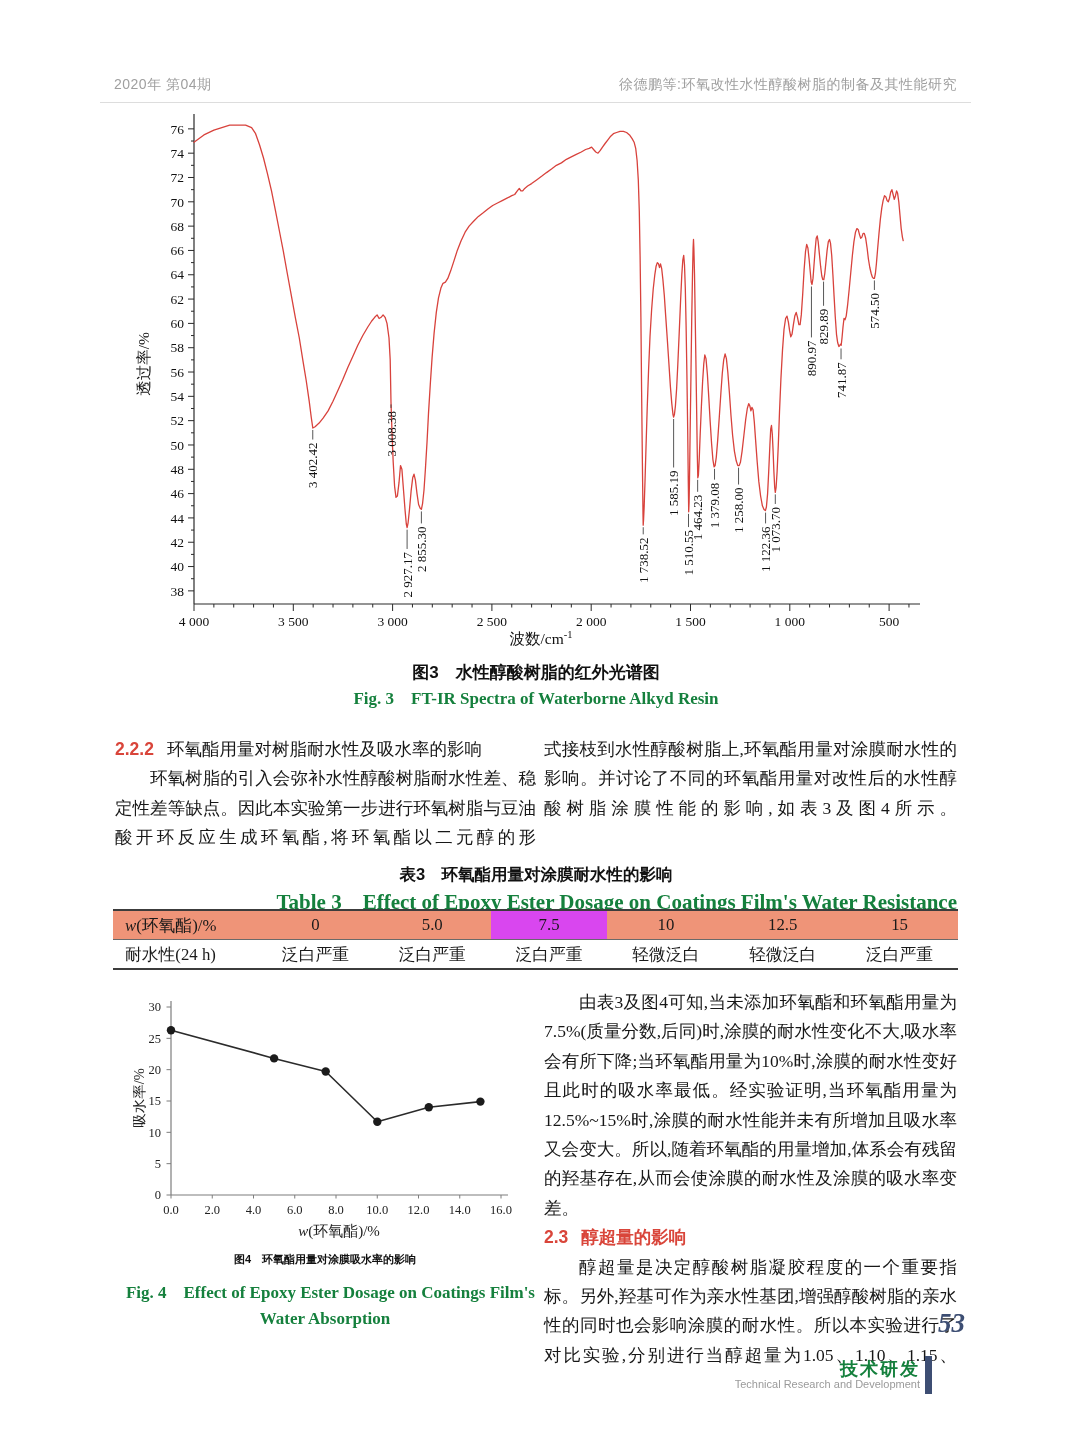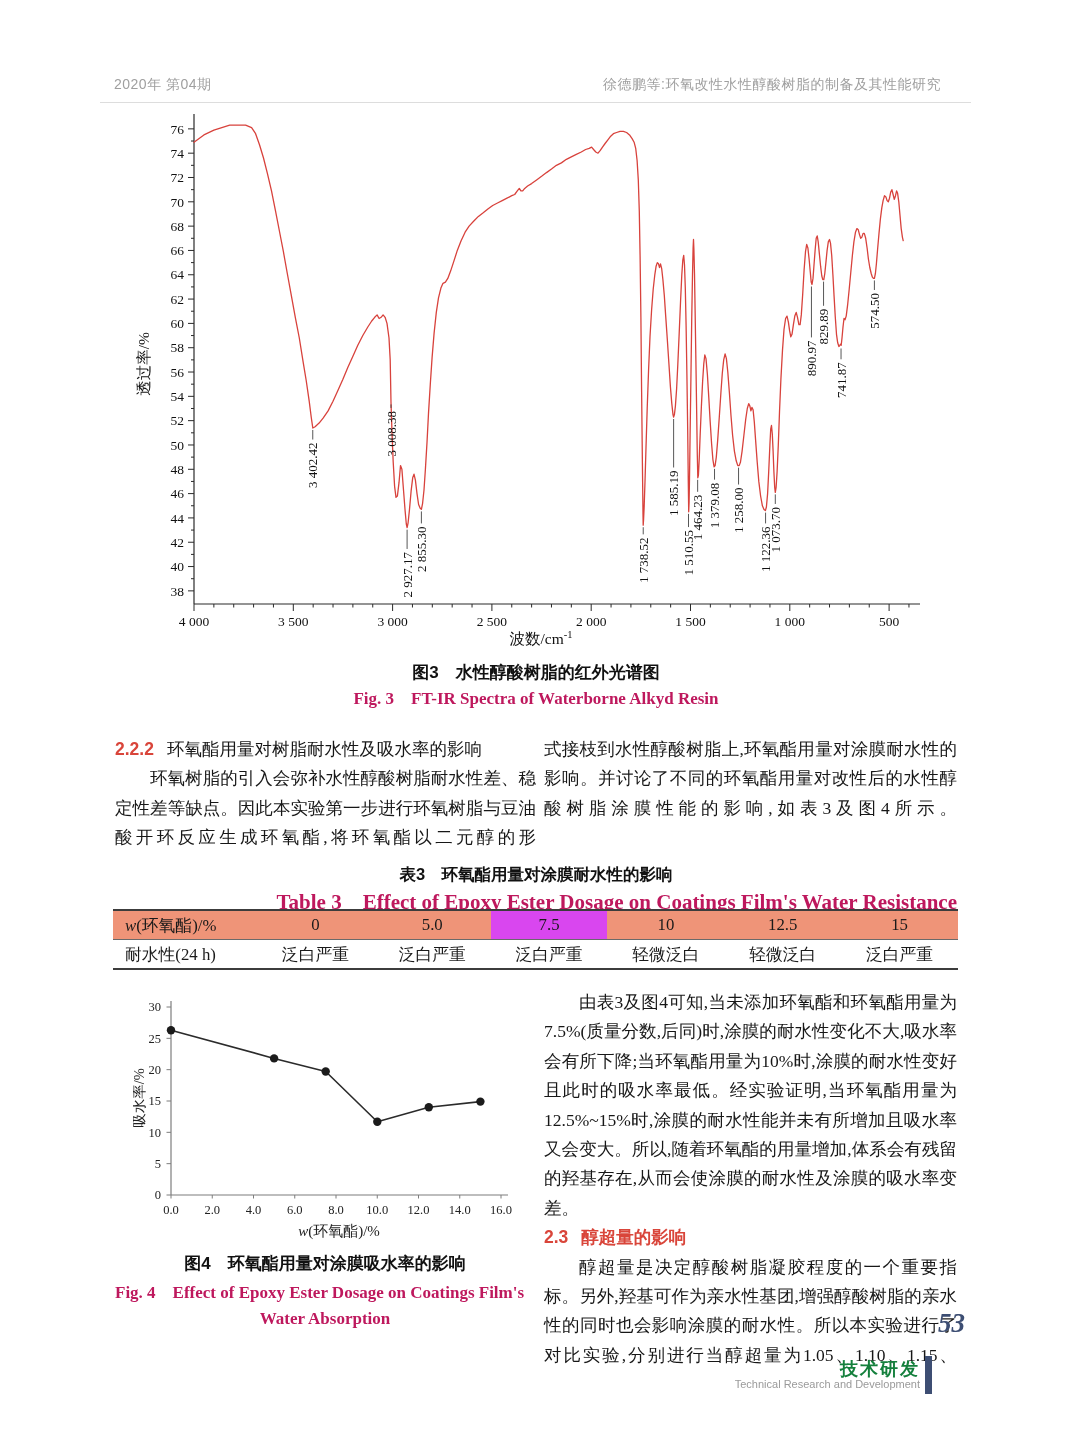--- a/index.html
+++ b/index.html
@@ -3,27 +3,27 @@
 <meta charset="utf-8">
 <style>
   html,body { margin:0; padding:0; background:#ffffff; }
   .page { position:relative; width:1071px; height:1444px; background:#ffffff; overflow:hidden;
           color:#1c1c1c; font-family:"Liberation Serif","DejaVu Serif",serif;padding-left:47px; }
 
   
   .hdr { position:absolute; top:76px; font:14px "Liberation Sans","DejaVu Sans",sans-serif;
          color:#9f9f9f; letter-spacing:.5px; }
   #hdr-left { left:114px; }
-  #hdr-right { left:344px; width:597px; text-align:right; }
+  #hdr-right { left:360px; width:597px; text-align:right; }
   .hdr-rule { position:absolute; left:100px; top:102px; width:871px; height:1px; background:#dddddd; }
 
   
   #fig3svg { position:absolute; left:126px; top:110px; }
   .cap-cn { font:bold 17px "Liberation Sans","DejaVu Sans",sans-serif; color:#111; }
-  .cap-en { font:bold 17px "Liberation Serif","DejaVu Serif",serif; color:#be185d; }
+  .cap-en { font:bold 17px "Liberation Serif","DejaVu Serif",serif; color:#15803d; }
   #fig3cap1 { position:absolute; left:115px; top:661px; width:842px; text-align:center; }
   #fig3cap2 { position:absolute; left:115px; top:687px; width:842px; text-align:center; }
 
   
   .col { position:absolute; font-size:17.5px; line-height:29.4px; color:#171717; text-align:justify; }
   #col-l1 { left:115px; top:735px; width:421px; }
   #col-r1 { left:544px; top:735px; width:413px; }
   #col-r2 { left:544px; top:988px; width:413px; }
   .col p { margin:0; }
   .indent { text-indent:2em; }
@@ -37,22 +37,22 @@
   #table3 { position:absolute; left:113px; top:909px; width:845px; border-collapse:collapse;
             font:16.8px "Liberation Serif","DejaVu Serif",serif; color:#1a1a1a;
             border-top:2px solid #3c3c3c; border-bottom:2px solid #3c3c3c; }
   #table3 td { height:26px; text-align:center; padding:1px 2px; }
   #table3 td.first { text-align:left; padding-left:12px; width:130px; }
   #table3 tr.t3h { border-bottom:1px solid #6a6a6a; }
   .ivar { font-style:italic; }
 
   
   #fig4svg { position:absolute; left:133px; top:995px; }
-  #fig4cap1 { position:absolute; left:115px; top:1252px; width:420px; text-align:center; font-size:17px; }
-  #fig4cap2 { position:absolute; left:115px; top:1281px; width:420px; text-align:left; font-size:17px; }
+  #fig4cap1 { position:absolute; left:115px; top:1252px; width:420px; text-align:center; font-size:11px; }
+  #fig4cap2 { position:absolute; left:115px; top:1281px; width:420px; text-align:right; font-size:17px; }
   #fig4cap3 { position:absolute; left:115px; top:1309px; width:420px; text-align:center; font-size:17px;font-family:Liberation Serif, serif; }
 
   
   #ft-cn { position:absolute; left:620px; top:1357px; width:300px; text-align:right;
            font:bold 18px "Liberation Sans","DejaVu Sans",sans-serif; color:#15803d; letter-spacing:2px; }
   #ft-en { position:absolute; left:540px; top:1378px; width:380px; text-align:right;
            font:11px "Liberation Sans","DejaVu Sans",sans-serif; color:#9a9a9a; }
   #ft-bar { position:absolute; left:925px; top:1356px; width:7px; height:38px; }
   #ft-num { position:absolute; left:938px; top:1308px; font:bold italic 27px "Liberation Serif","DejaVu Serif",serif;text-align:right; }
 </style>

